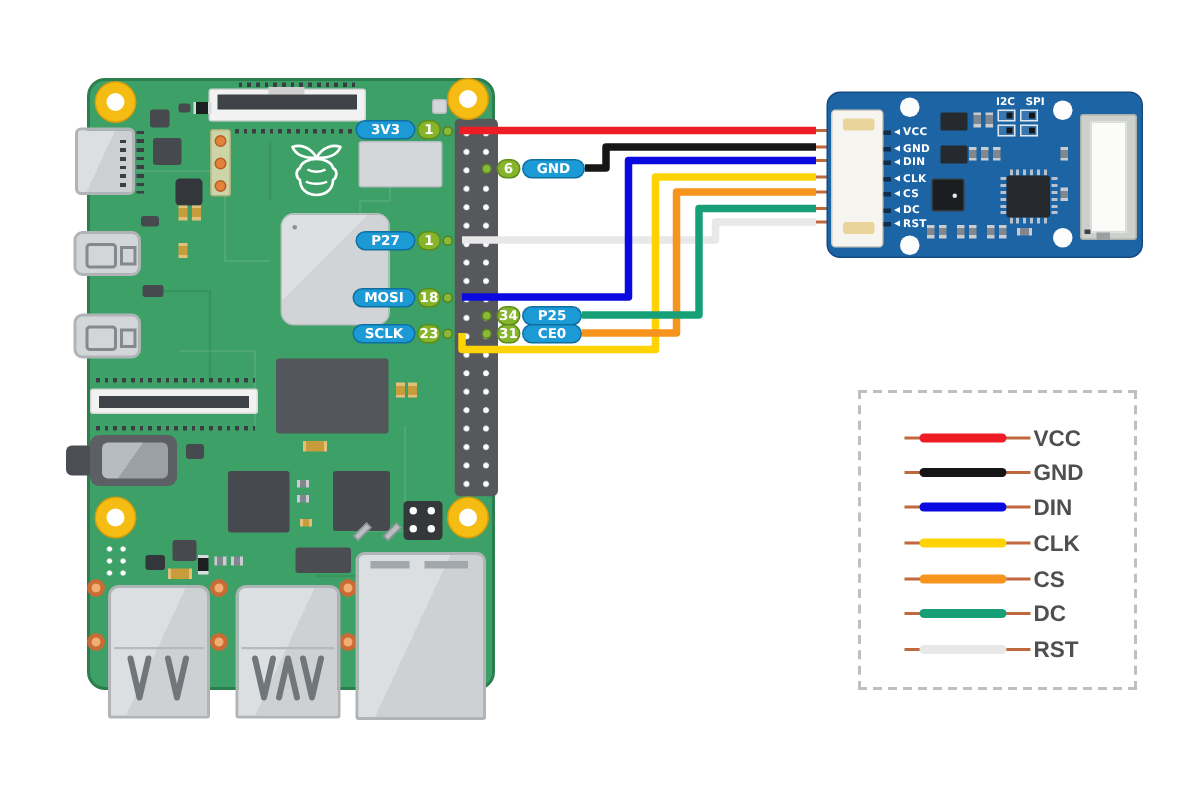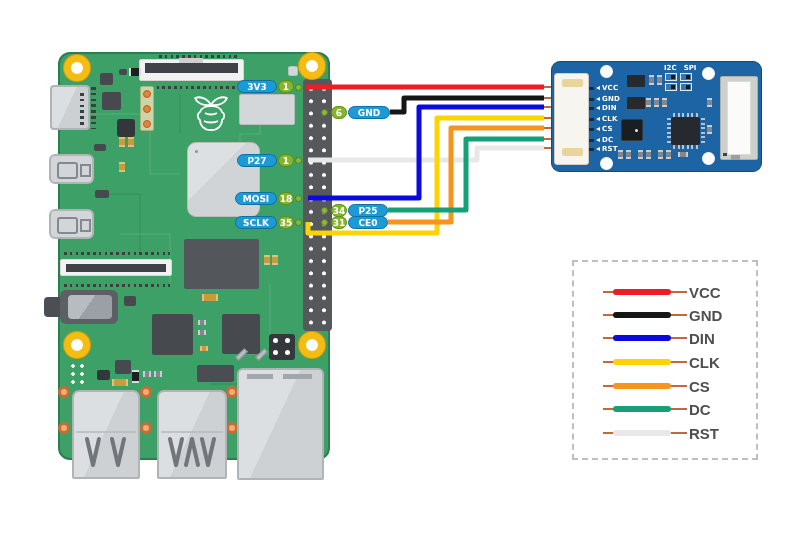--- a/index.html
+++ b/index.html
@@ -266,21 +266,21 @@
 
   <div class="pill blue" style="left:235px;top:191.5px;width:42px;">MOSI</div>
   <div class="pill green" style="left:278px;top:191.5px;width:16px;">18</div>
   <div class="pin-dot" style="left:295px;top:194.5px;"></div>
 
   <div class="pin-dot" style="left:321px;top:206.5px;"></div>
   <div class="pill green" style="left:331px;top:203.5px;width:16px;">34</div>
   <div class="pill blue" style="left:348px;top:203.5px;width:40px;">P25</div>
 
   <div class="pill blue" style="left:235px;top:215.5px;width:42px;">SCLK</div>
-  <div class="pill green" style="left:278px;top:215.5px;width:16px;">35</div>
+  <div class="pill green" style="left:278px;top:215.5px;width:16px;">23</div>
   <div class="pin-dot" style="left:295px;top:218.5px;"></div>
 
   <div class="pin-dot" style="left:321px;top:218.5px;"></div>
   <div class="pill green" style="left:331px;top:215.5px;width:16px;">31</div>
   <div class="pill blue" style="left:348px;top:215.5px;width:40px;">CE0</div>
 
   <div class="module" style="background-color: rgb(29, 100, 165);">
     <div class="jst"></div>
     <div class="jstpad" style="left:10px;top:17px;width:21px;height:8px;"></div>
     <div class="jstpad" style="left:10px;top:86px;width:21px;height:8px;"></div>

